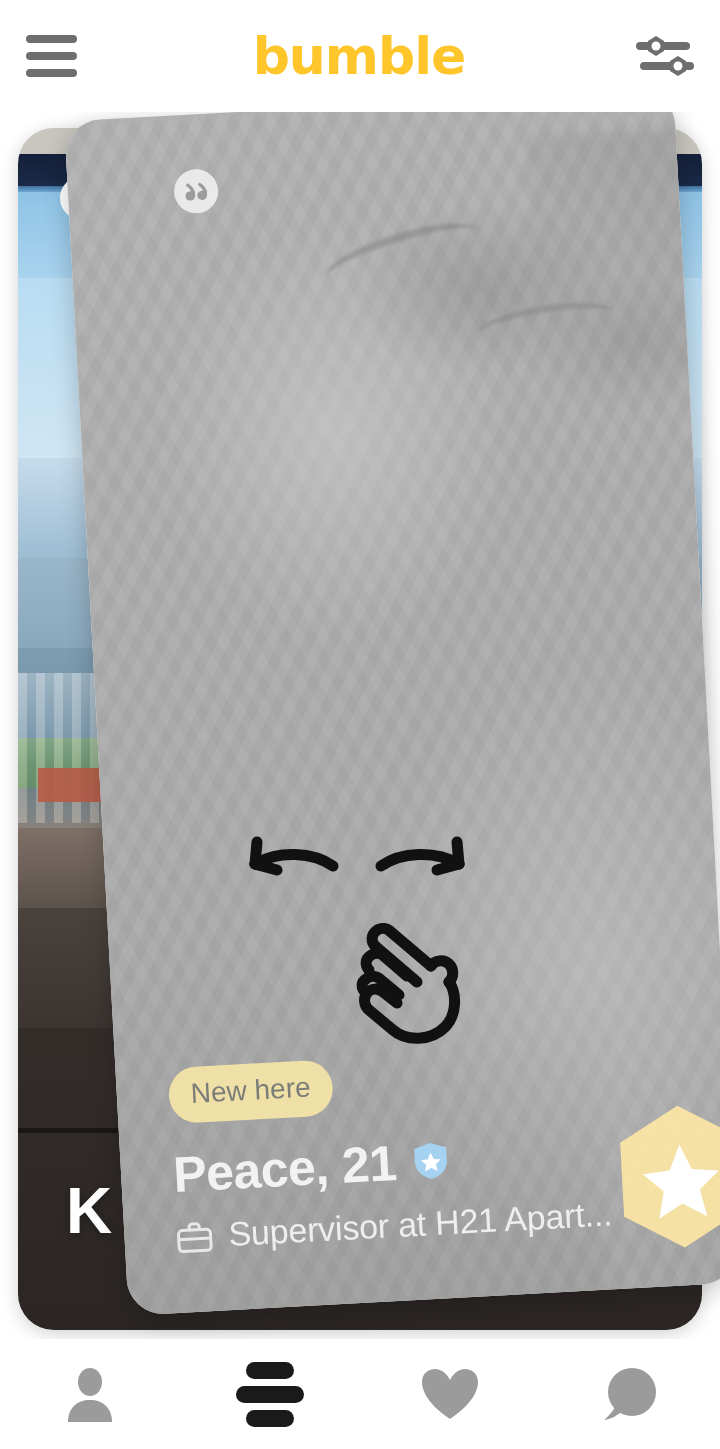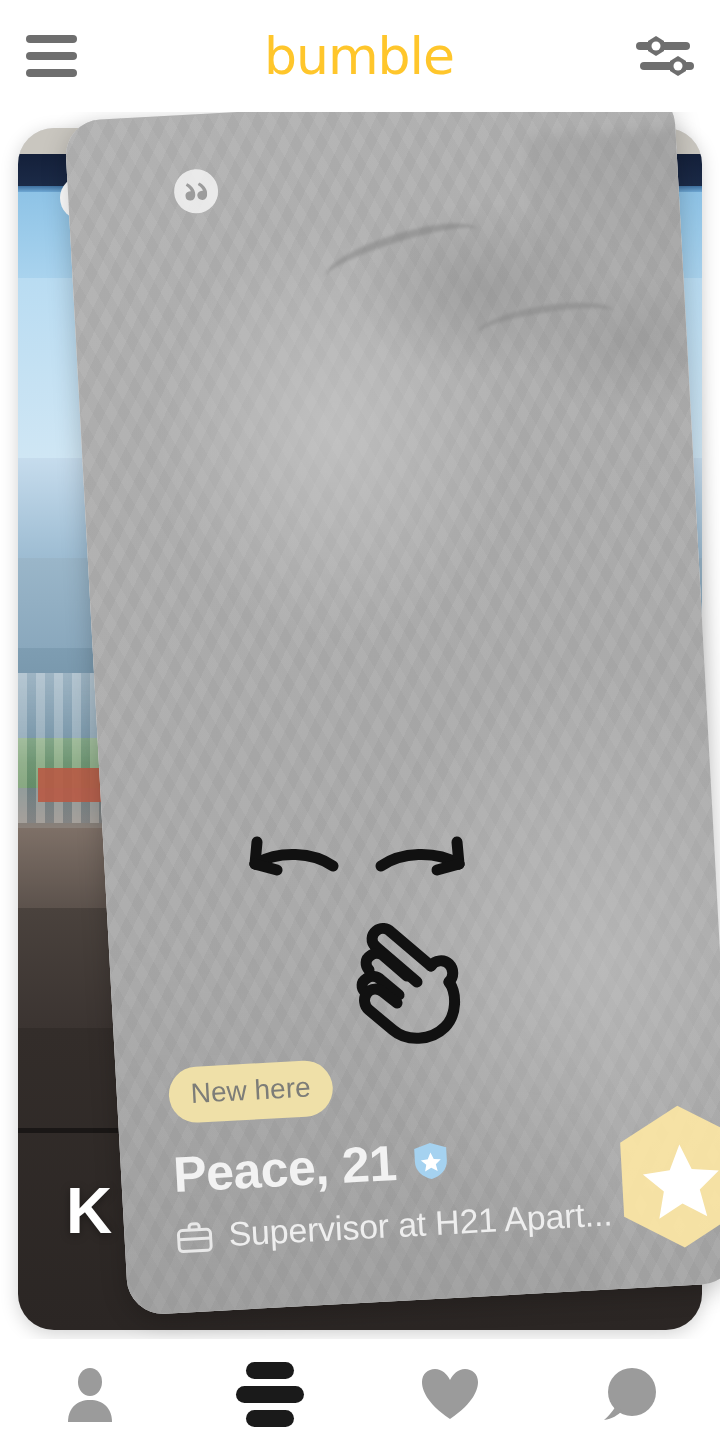--- a/index.html
+++ b/index.html
@@ -42,21 +42,21 @@
   }
   .hamburger span {
     display: block;
     width: 51px; height: 8px;
     border-radius: 4px;
     background: #6e6e6e;
   }
 
   .brand {
     font-size: 52px;
-    font-weight: 400;
+    font-weight: 700;
     letter-spacing: -1px;
     color: #FFC62B;
     font-family: "DejaVu Sans", sans-serif;
     user-select: none;
   }
 
   .filter-icon { width: 58px; height: 50px; cursor: pointer; }
 
   
   .card-stack {

